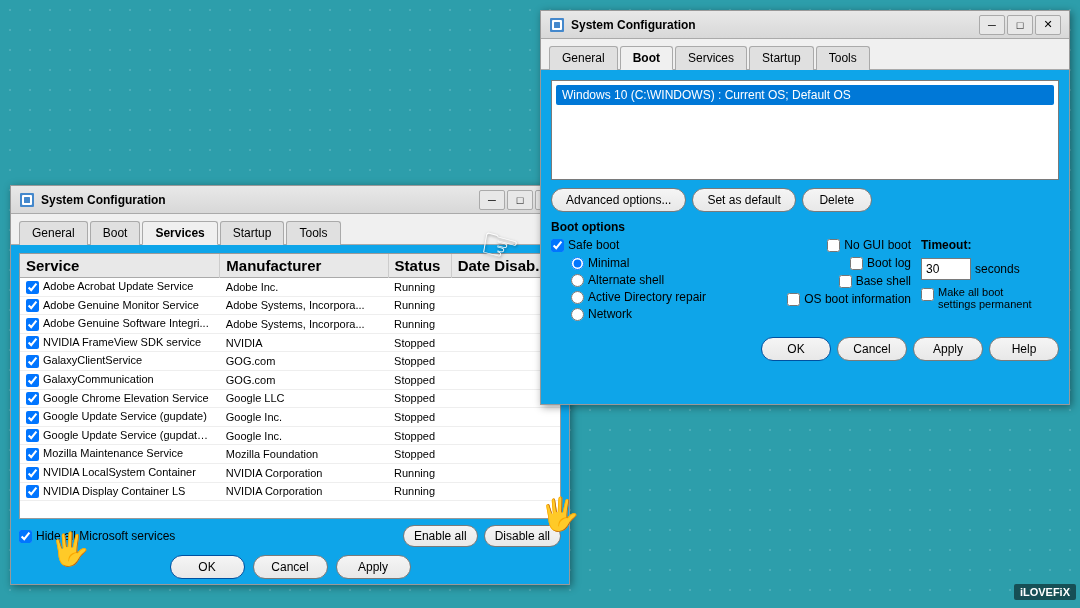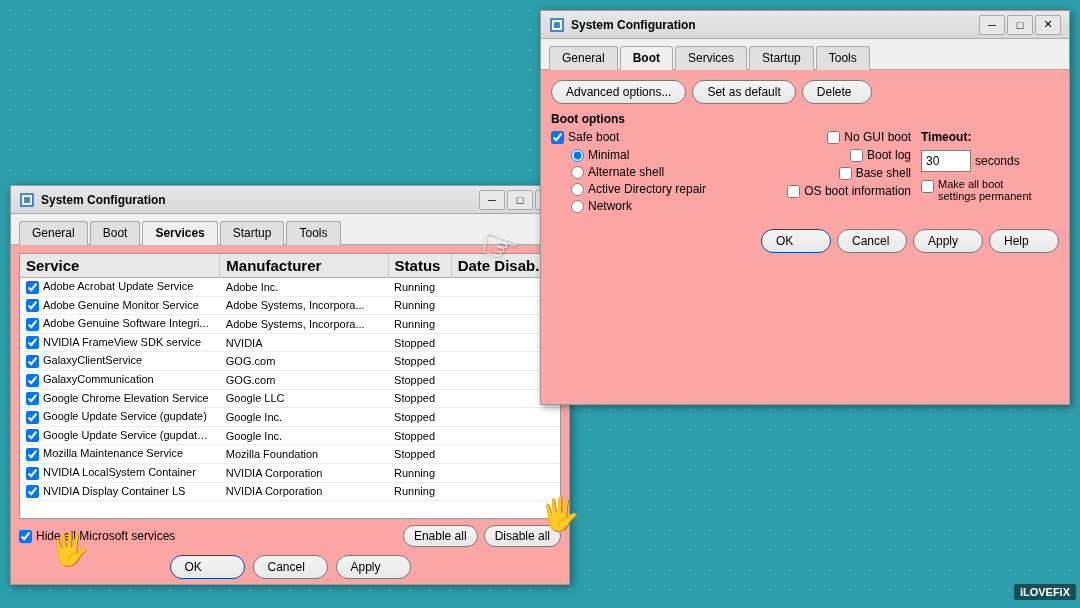--- a/index.html
+++ b/index.html
@@ -11,21 +11,21 @@
       background-size: 20px 20px;
       font-family: 'Segoe UI', Tahoma, sans-serif;
       font-size: 12px;
       overflow: hidden;
       position: relative;
     }
 
     
     .window {
       position: absolute;
-      background: #fca5a5;
+      background: #0ea5e9;
       border: 1px solid #999;
       box-shadow: 2px 2px 8px rgba(0,0,0,0.4);
     }
 
     .title-bar {
       display: flex;
       align-items: center;
       padding: 4px 8px;
       background: linear-gradient(to bottom, #e8e8e8, #d8d8d8);
       border-bottom: 1px solid #aaa;
@@ -268,21 +268,21 @@
 
     
     .btn {
       padding: 4px 14px;
       border: 1px solid #7a7a7a;
       background: linear-gradient(to bottom, #f5f5f5, #e8e8e8);
       cursor: pointer;
       font-size: 12px;
       border-radius: 12px;
       min-width: 70px;
-      text-align: left;
+      text-align: center;
     }
 
     .btn-small {
       padding: 3px 10px;
       min-width: 60px;
     }
 
     .btn-ok {
       border-color: #0050a0;
     }
@@ -497,20 +497,23 @@
   <div class="tab-bar">
     <div class="tab">General</div>
     <div class="tab active">Boot</div>
     <div class="tab">Services</div>
     <div class="tab">Startup</div>
     <div class="tab">Tools</div>
   </div>
 
   <div class="boot-content">
 
+    <div class="boot-list-box">
+      <div class="boot-list-item">Windows 10 (C:\WINDOWS) : Current OS; Default OS</div>
+    </div>
 
     <div class="boot-buttons-row">
       <button class="btn" style="min-width:110px;">Advanced options...</button>
       <button class="btn">Set as default</button>
       <button class="btn">Delete</button>
     </div>
 
     <div>
       <div class="boot-options-label">Boot options</div>
       <div style="display:flex; gap: 0; position: relative;">

